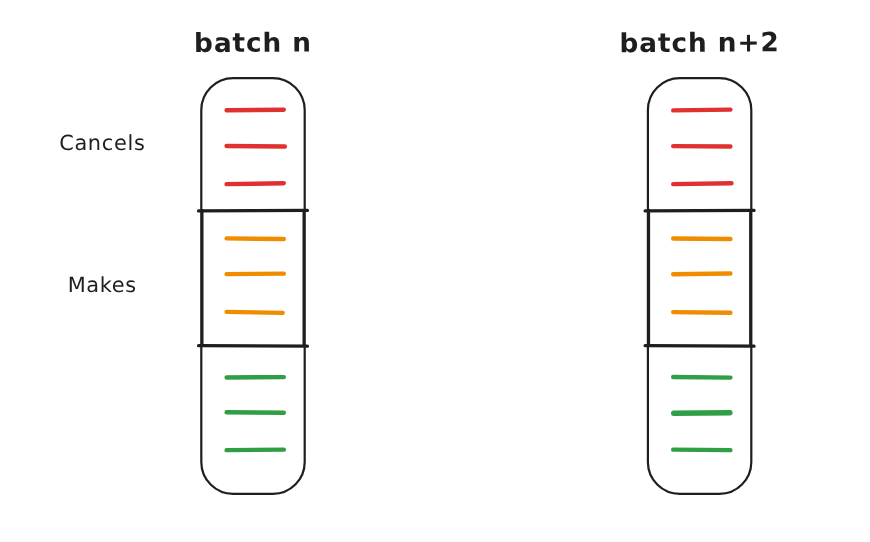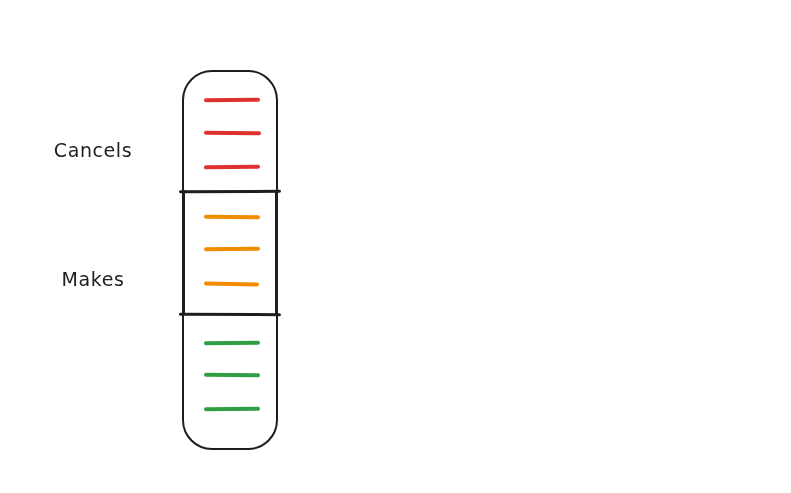--- a/index.html
+++ b/index.html
@@ -17,21 +17,20 @@
 
   
   .row-label {
     position: absolute;
     left: 33px;
     width: 120px;
     text-align: center;
     font-size: 19px;
     letter-spacing: 0.6px;
     color: var(--outline, #1e1e1e);
-    margin-top: 20px;
   }
   .row-label.rl-cancels { top: 119px; }
   .row-label.rl-makes   { top: 248px; }
   .row-label.rl-takes   { top: 374px; }
 
   
   .batch-column {
     position: absolute;
     top: 70px;
     width: 96px;
@@ -132,31 +131,49 @@
 </style>
 </head>
 <body>
 
 <div class="canvas">
 
   <div class="row-label rl-cancels">Cancels</div>
   <div class="row-label rl-makes">Makes</div>
 
   <div class="batch-column pos-1">
+    <div class="batch-title">batch n</div>
     <div class="pill">
       <div class="mid-overlay"></div>
       <div class="divider d1"></div>
       <div class="divider d2"></div>
       <span class="stroke c-red s-r1"></span>
       <span class="stroke c-red s-r2"></span>
       <span class="stroke c-red s-r3"></span>
       <span class="stroke c-orange s-o1"></span>
       <span class="stroke c-orange s-o2"></span>
       <span class="stroke c-orange s-o3"></span>
       <span class="stroke c-green s-g1"></span>
       <span class="stroke c-green s-g2"></span>
       <span class="stroke c-green s-g3"></span>
     </div>
   </div>
 
 
+  <div class="batch-column pos-3">
+    <div class="batch-title">batch n+2</div>
+    <div class="pill">
+      <div class="mid-overlay"></div>
+      <div class="divider d1"></div>
+      <div class="divider d2"></div>
+      <span class="stroke c-red s-r1"></span>
+      <span class="stroke c-red s-r2"></span>
+      <span class="stroke c-red s-r3"></span>
+      <span class="stroke c-orange s-o1"></span>
+      <span class="stroke c-orange s-o2"></span>
+      <span class="stroke c-orange s-o3"></span>
+      <span class="stroke c-green s-g1"></span>
+      <span class="stroke c-green s-g2"></span>
+      <span class="stroke c-green s-g3"></span>
+    </div>
+  </div>
 
 </div>
 
 </body></html>

